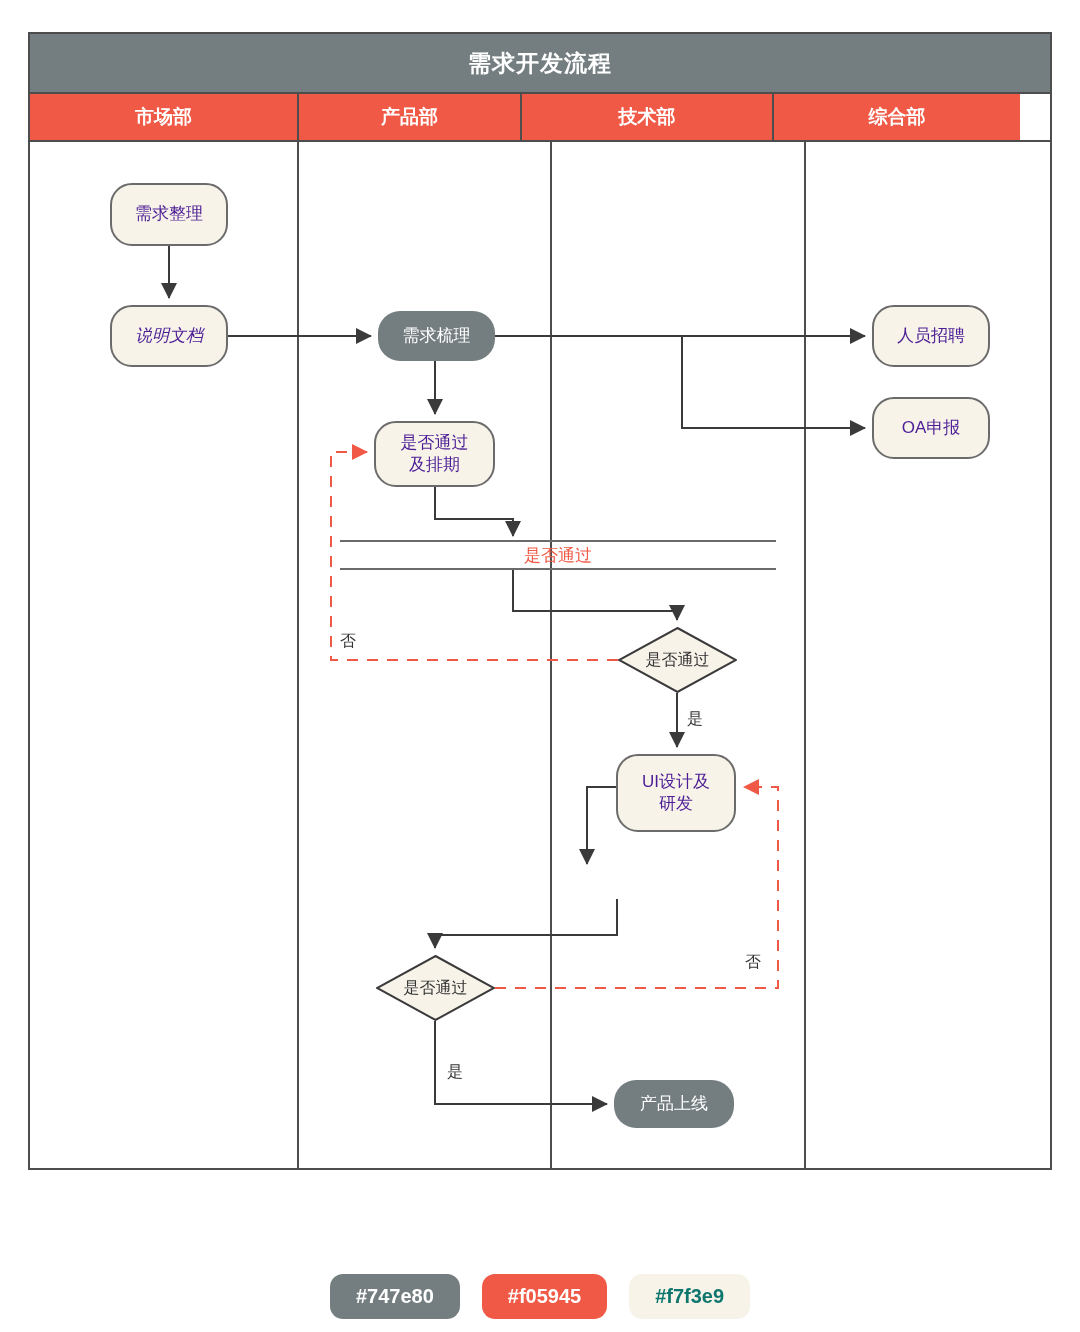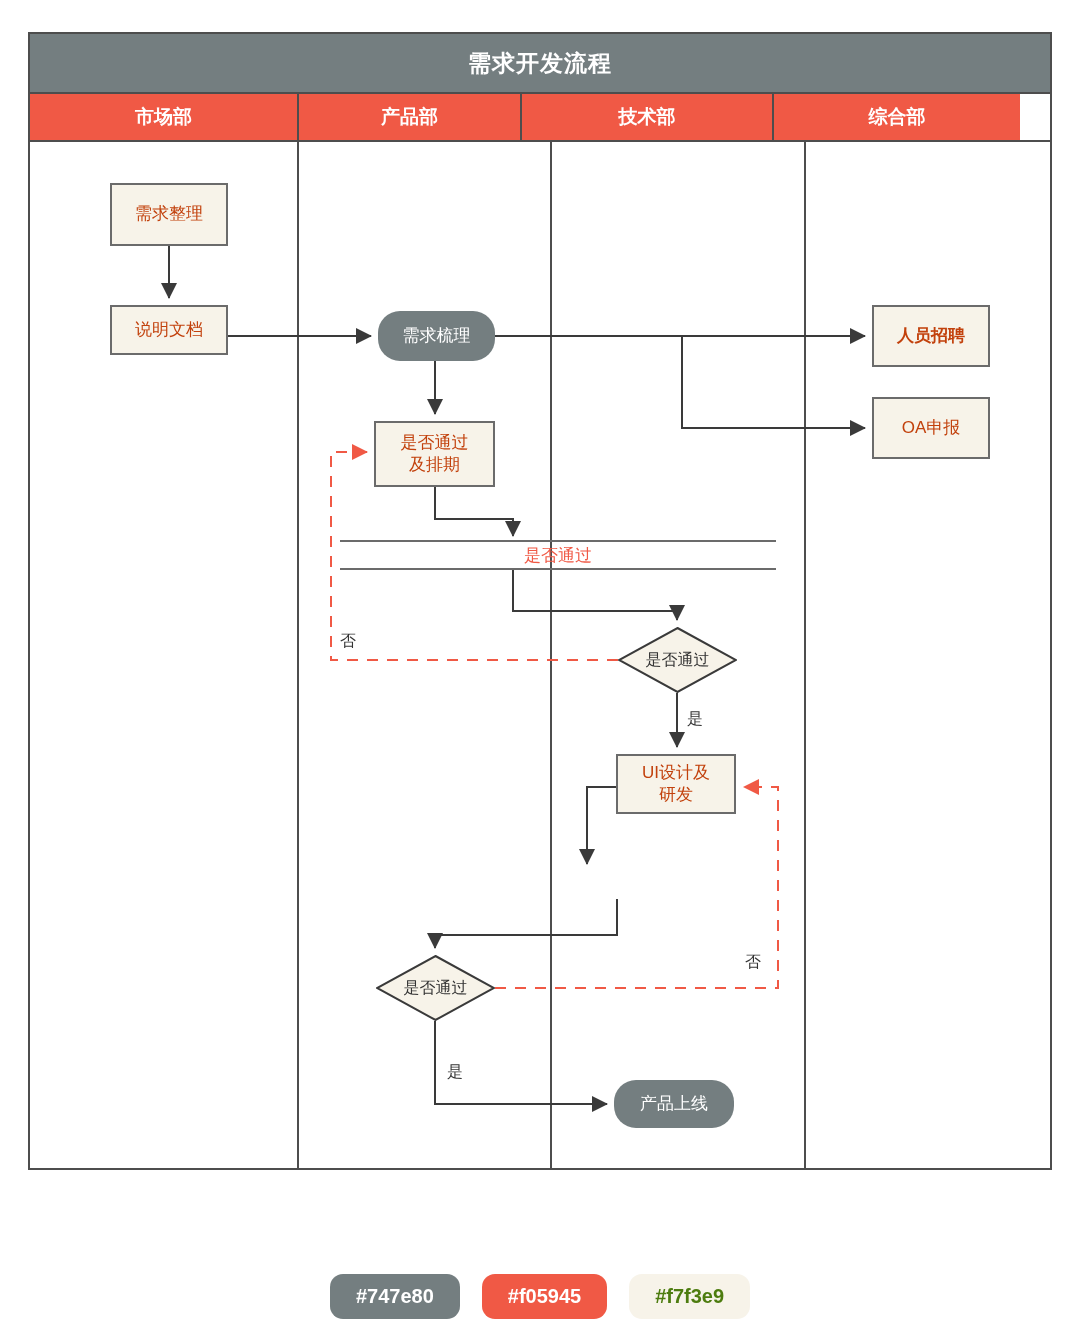--- a/index.html
+++ b/index.html
@@ -98,40 +98,41 @@
   
   .node {
     position: absolute;
     box-sizing: border-box;
     display: flex;
     align-items: center;
     justify-content: center;
     text-align: center;
     font-size: 17px;
     line-height: 1.3;
-    color: #c2410c;
+    color: #4c1d95;
+    border-radius: 22px;
   }
   .node.rect {
     background: #f7f3e9;
     border: 2px solid #6b6b6b;
   }
   .node.round {
     background: #747e80;
     border: none;
     border-radius: 22px;
     color: #ffffff;
   }
 
   
   #node-req-collect { left: 110px; top: 183px;  width: 118px; height: 63px; }
-  #node-spec-doc    { left: 110px; top: 305px;  width: 118px; height: 50px; }
+  #node-spec-doc    { left: 110px; top: 305px;  width: 118px; height: 62px; font-style: italic; }
   #node-req-sort    { left: 378px; top: 311px;  width: 117px; height: 50px; }
   #node-req-doc     { left: 374px; top: 421px;  width: 121px; height: 66px; }
-  #node-ui-dev      { left: 616px; top: 754px;  width: 120px; height: 60px; }
-  #node-recruit     { left: 872px; top: 305px;  width: 118px; height: 62px; font-weight: bold; }
+  #node-ui-dev      { left: 616px; top: 754px;  width: 120px; height: 78px; }
+  #node-recruit     { left: 872px; top: 305px;  width: 118px; height: 62px; }
   #node-oa          { left: 872px; top: 397px;  width: 118px; height: 62px; }
   #node-launch      { left: 614px; top: 1080px; width: 120px; height: 48px; }
 
   
   .diamond-wrap { position: absolute; }
   .diamond-shape {
     position: absolute;
     left: 0; top: 0;
     width: 100%; height: 100%;
   }
@@ -196,21 +197,21 @@
   }
   .legend-chip {
     border-radius: 13px;
     padding: 11px 26px;
     font-size: 20px;
     font-weight: bold;
     margin-top: 36px;
   }
   .legend-chip.c1 { background: #747e80; color: #ffffff; }
   .legend-chip.c2 { background: #f05945; color: #ffffff; }
-  .legend-chip.c3 { background: #f7f3e9; color: #4d7c0f; }
+  .legend-chip.c3 { background: #f7f3e9; color: #0f766e; }
 
   svg.edges {
     position: absolute;
     left: 0; top: 0;
     width: 1080px;
     height: 1332px;
     pointer-events: none;
   }
 </style>
 </head>

